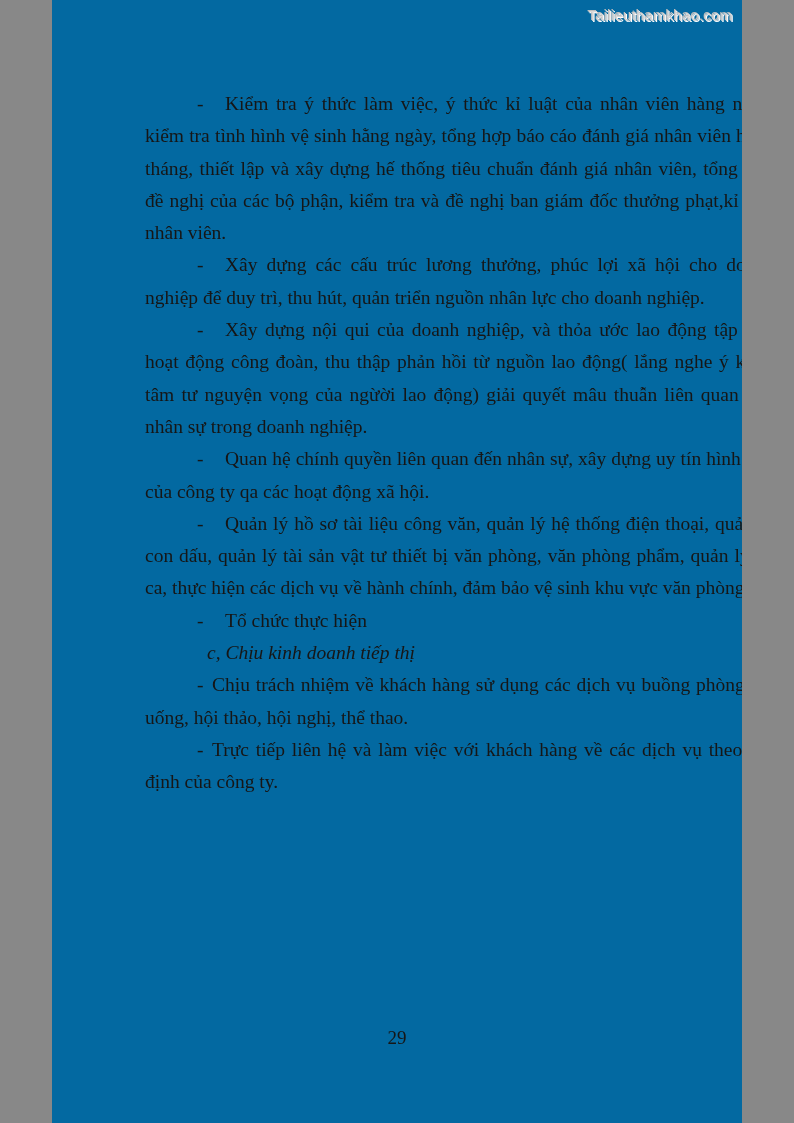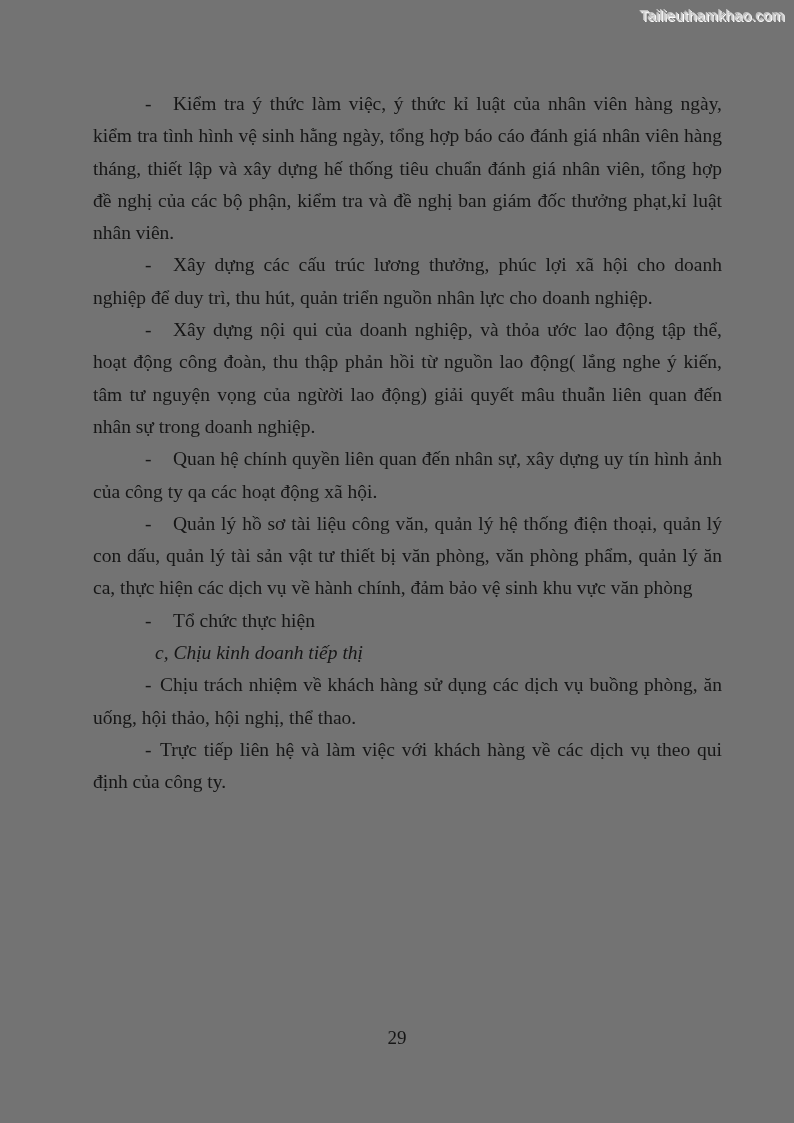--- a/index.html
+++ b/index.html
@@ -1,20 +1,20 @@
 <!DOCTYPE html>
 <html lang="vi"><head>
 <meta charset="utf-8">
 <style>
   html,body{margin:0;padding:0;background:#888;}
   .page{
     position:relative;
-    width:794px;height:1123px;
+    width:690px;height:1123px;
     margin:0 auto;
-    background:#737373;
+    background:#0369a1;
     overflow:hidden;
     font-family:"Liberation Serif","DejaVu Serif",serif;
     color:#161616;
   }
   .watermark{
     position:absolute;top:7px;right:9px;
     font-family:"Liberation Sans","DejaVu Sans",sans-serif;
     font-size:15px;
     color:#d8d8d8;
     text-shadow:-1px -1px 0 #bfbfbf, 1px 1px 0 #ffffff;

